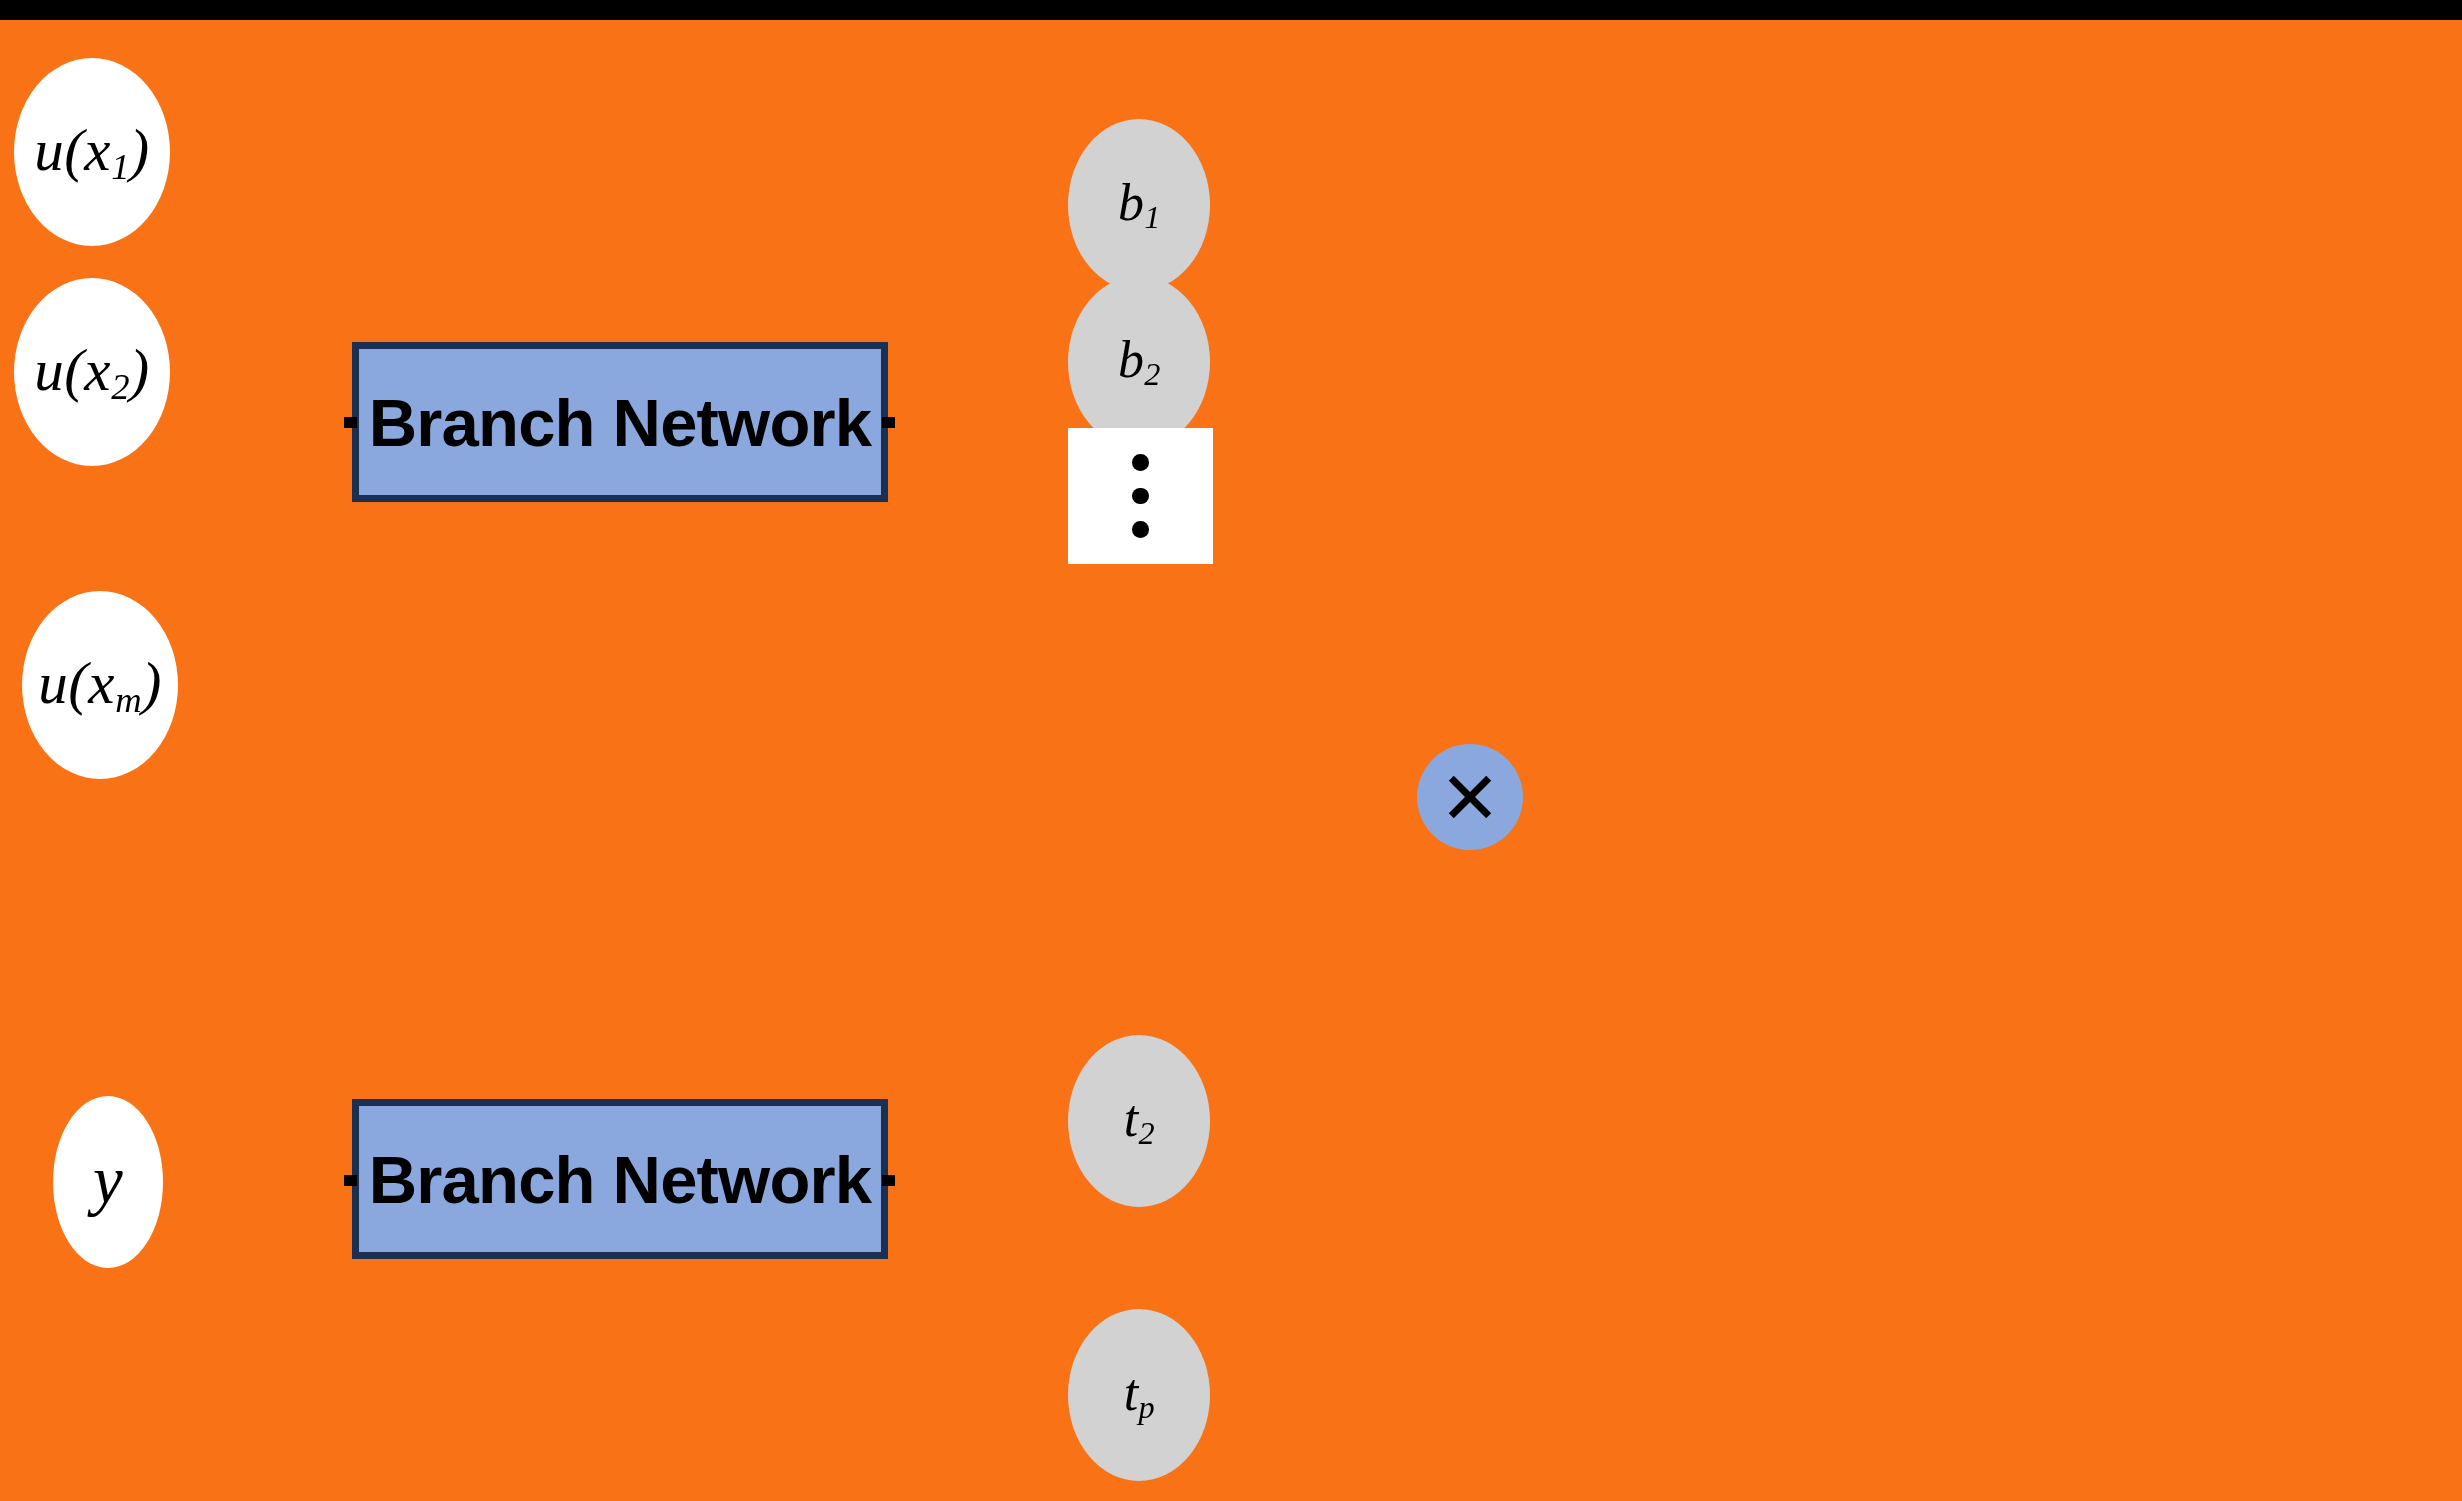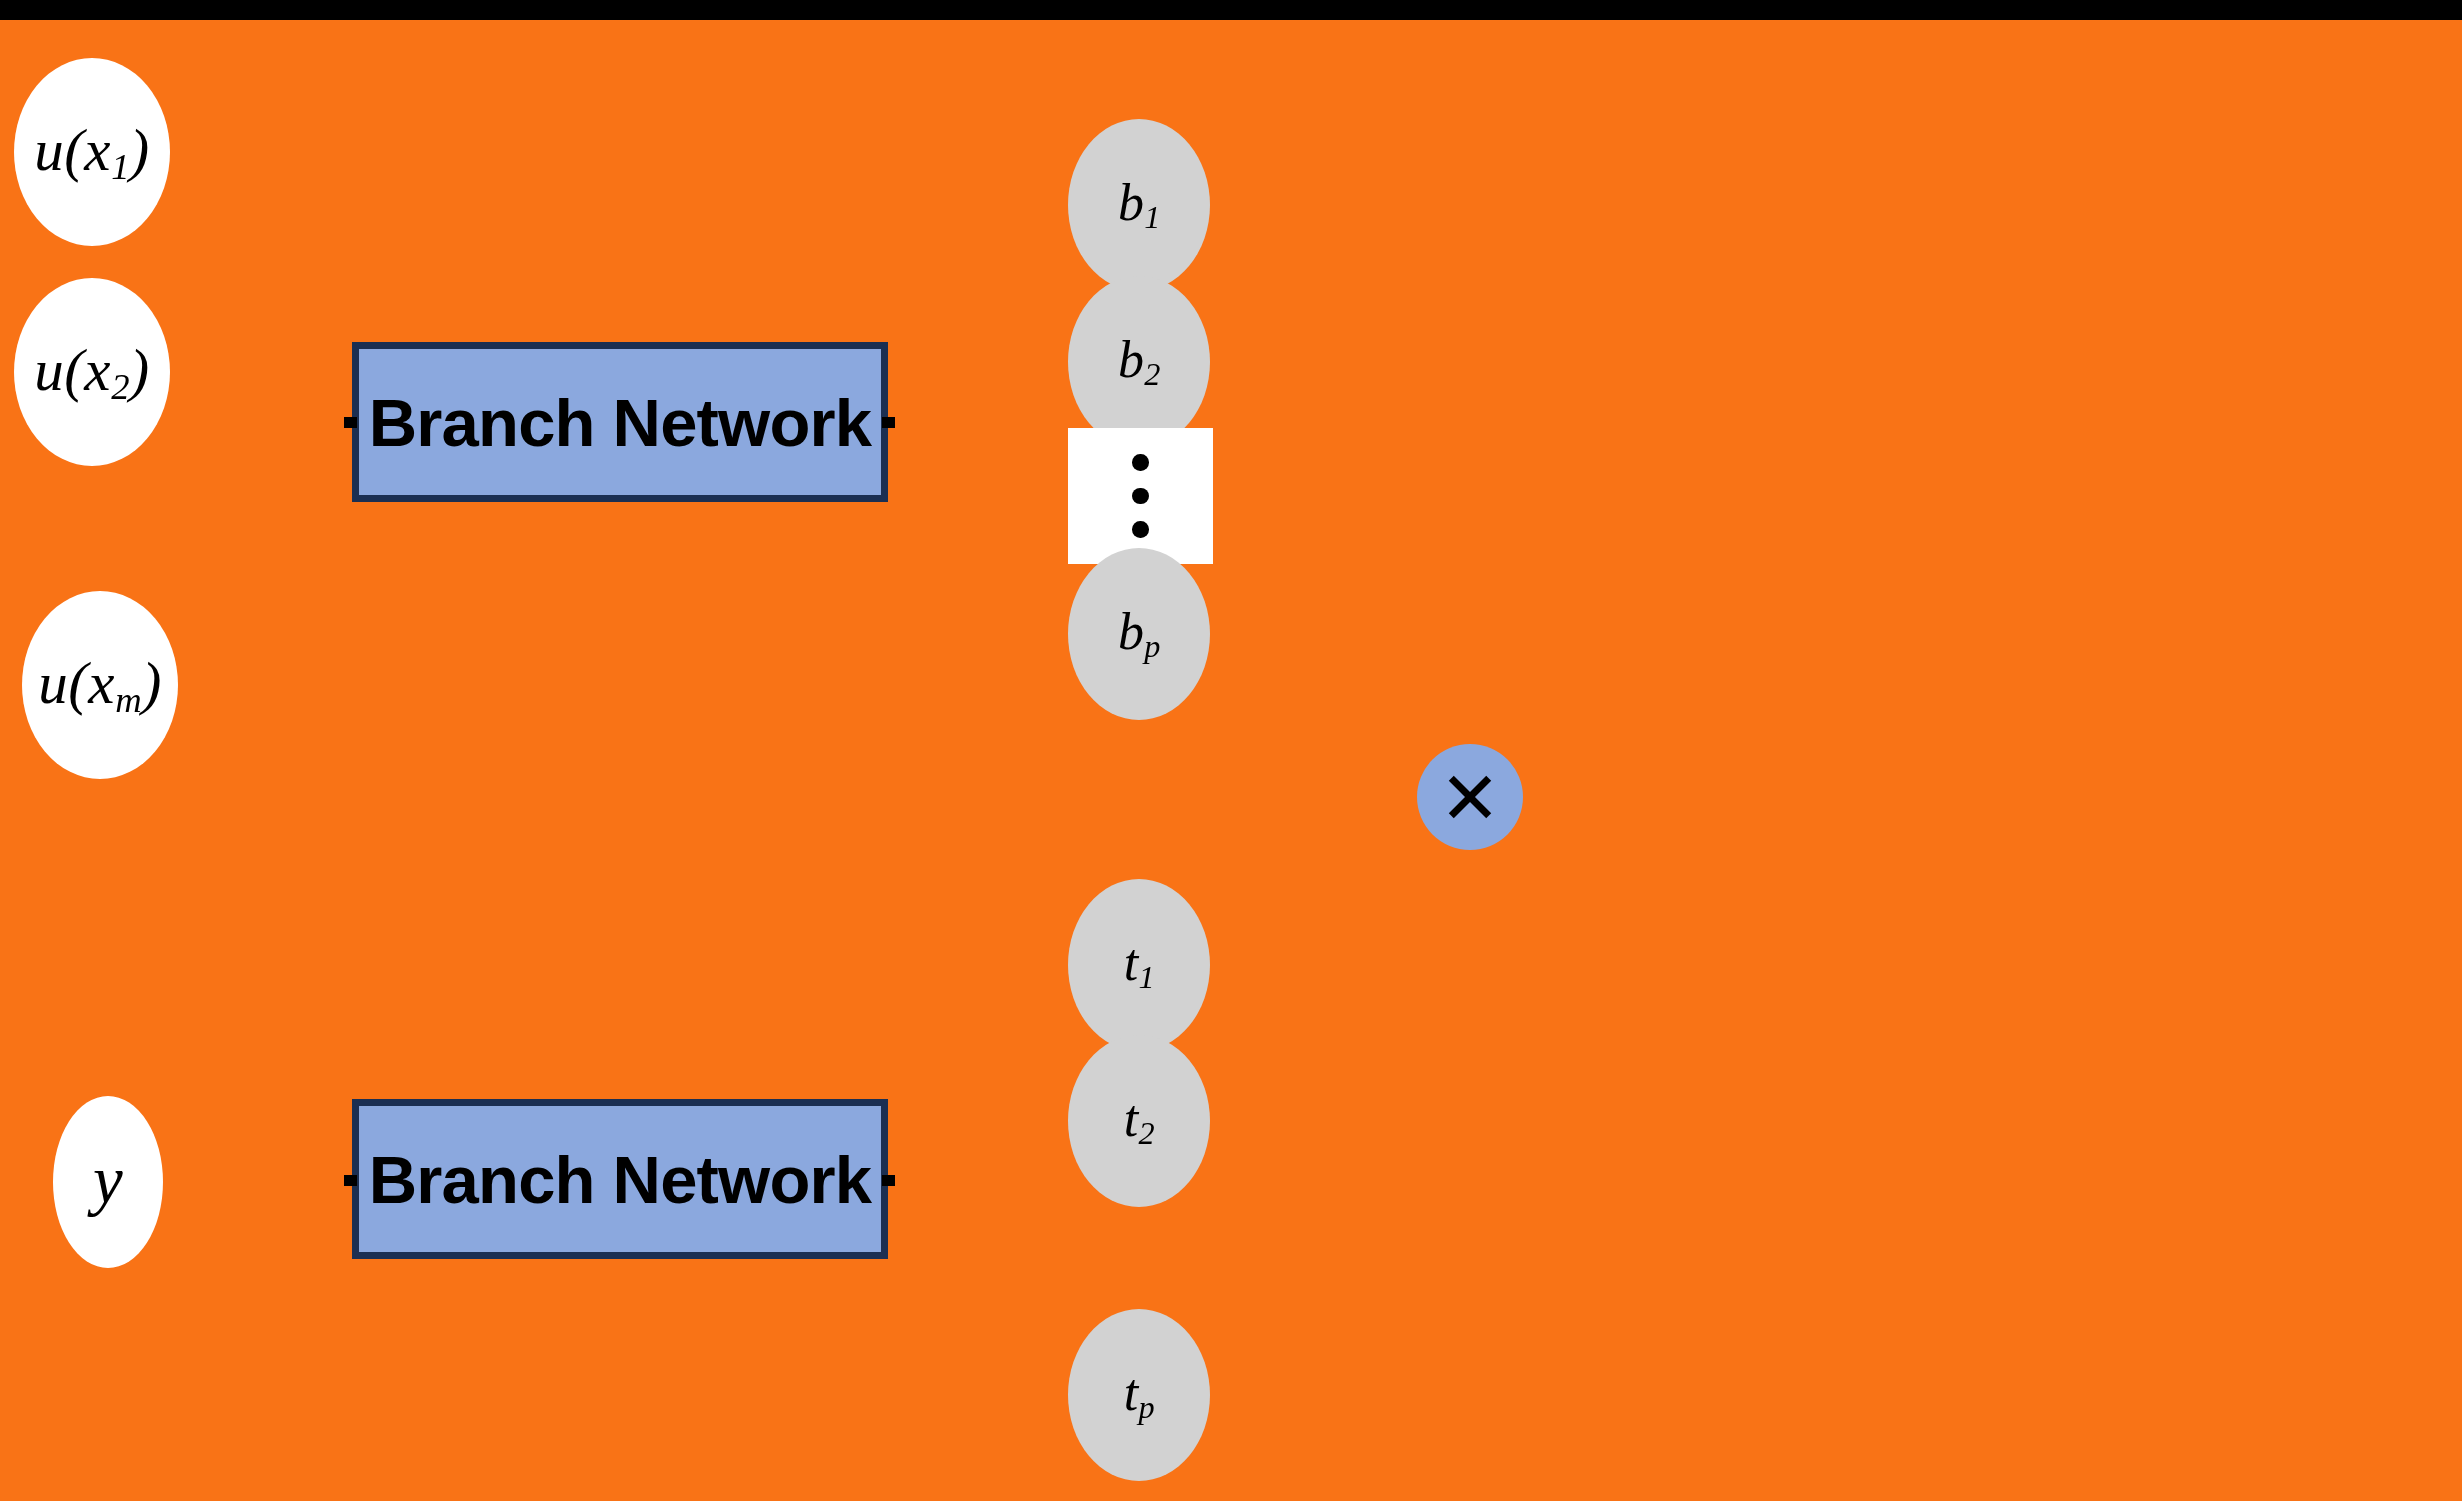--- a/index.html
+++ b/index.html
@@ -149,50 +149,40 @@
       <span>b</span><sub>2</sub>
     </span>
   </div>
 
   <div class="node dots-plate" style="left: 1068px; top: 408px; width: 145px; height: 136px; background: rgb(255, 255, 255);">
     <span class="dot"></span>
     <span class="dot"></span>
     <span class="dot"></span>
   </div>
 
-  <div class="node ellipse-feature" style="left: 1068px; top: 528px; width: 142px; height: 172px; background: rgb(210, 210, 210); color: rgb(0, 0, 0);">
-    <span class="mathlabel">
-      <span>b</span><sub>p</sub>
-    </span>
-  </div>
 
   <div class="node op-circle" style="left: 1417px; top: 724px; width: 106px; height: 106px; background: rgb(139, 168, 222);">
     <svg width="106" height="106" viewBox="0 0 136 136" aria-hidden="true">
       <line x1="44" y1="44" x2="92" y2="92" stroke="#000000" stroke-width="9" stroke-linecap="butt"></line>
       <line x1="92" y1="44" x2="44" y2="92" stroke="#000000" stroke-width="9" stroke-linecap="butt"></line>
     </svg>
   </div>
 
   <div class="node ellipse-input" style="left: 53px; top: 1076px; width: 110px; height: 172px; background: rgb(255, 255, 255); color: rgb(0, 0, 0);">
     <span class="mathlabel" style="font-size:67px;">
       <span>y</span>
     </span>
   </div>
 
   <div class="node netbox" style="left: 352px; top: 1079px; width: 536px; height: 160px; background: rgb(139, 168, 222); border-color: rgb(27, 47, 82); color: rgb(0, 0, 0);">
     <span>Branch Network</span>
   </div>
   <div class="stub" style="left:344px; top:1155px; width:12.5px; height:11px;"></div>
   <div class="stub" style="left:882px; top:1155px; width:12.5px; height:11px;"></div>
 
-  <div class="node ellipse-feature" style="left: 1068px; top: 859px; width: 142px; height: 172px; background: rgb(210, 210, 210); color: rgb(0, 0, 0);">
-    <span class="mathlabel">
-      <span>t</span><sub>1</sub>
-    </span>
-  </div>
 
   <div class="node ellipse-feature" style="left: 1068px; top: 1015px; width: 142px; height: 172px; background: rgb(210, 210, 210); color: rgb(0, 0, 0);">
     <span class="mathlabel">
       <span>t</span><sub>2</sub>
     </span>
   </div>
 
   <div class="node ellipse-feature" style="left: 1068px; top: 1289px; width: 142px; height: 172px; background: rgb(210, 210, 210); color: rgb(0, 0, 0);">
     <span class="mathlabel">
       <span>t</span><sub>p</sub>

